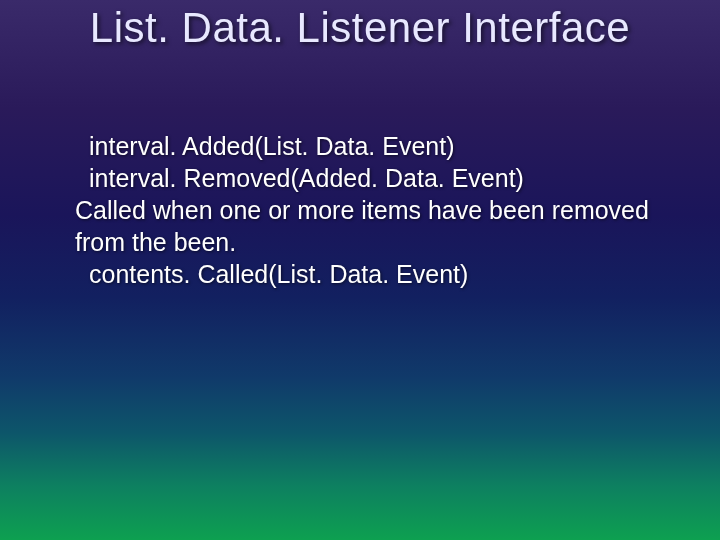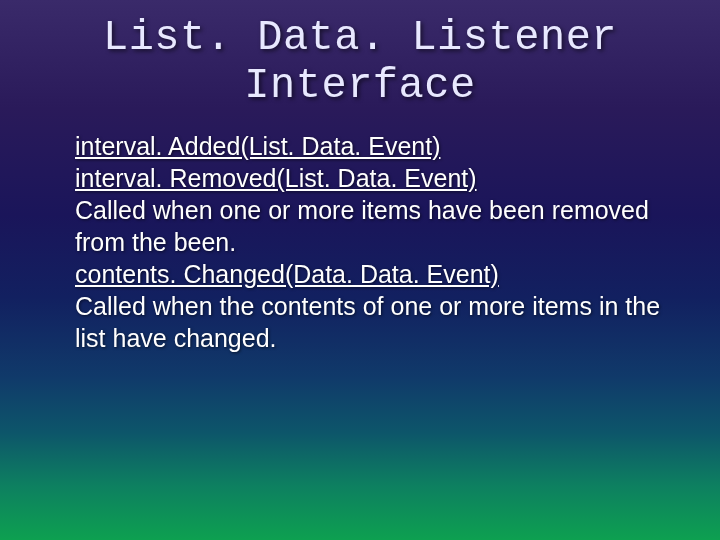--- a/index.html
+++ b/index.html
@@ -23,48 +23,46 @@
       #0d8060 90%,
       #0da050 100%);
     position: relative;
     box-sizing: border-box;
   }
   .title {
     color: #e8e8ff;
     font-size: 42px;
     font-weight: 400;
     letter-spacing: 0.5px;
-    padding-top: 14px;
+    padding-top: 4px;
     text-align: center;
     text-shadow: 2px 2px 4px rgba(0,0,0,0.6);
-    font-family: Liberation Mono, monospace;
   }
   .content {
     position: absolute;
     top: 130px;
     left: 75px;
     right: 55px;
     color: #ffffff;
     font-size: 25px;
     line-height: 1.28;
     text-shadow: 1px 1px 3px rgba(0,0,0,0.6);
   }
   .method {
-    text-decoration: underline;
     display: block;
+    margin-left: 14px;
   }
   .desc {
     display: block;
   }
 </style>
 </head>
 <body>
 
 <div class="slide">
   <div class="title">List. Data. Listener Interface</div>
   <div class="content">
     <span class="method">interval. Added(List. Data. Event)</span>
-    <span class="method">interval. Removed(List. Data. Event)</span>
+    <span class="method">interval. Removed(Added. Data. Event)</span>
     <span class="desc">Called when one or more items have been removed from the been.</span>
-    <span class="method">contents. Changed(Data. Data. Event)</span>
-    <span class="desc">Called when the contents of one or more items in the list have changed.</span>
+    <span class="method">contents. Called(List. Data. Event)</span>
   </div>
 </div>
 
 </body></html>

